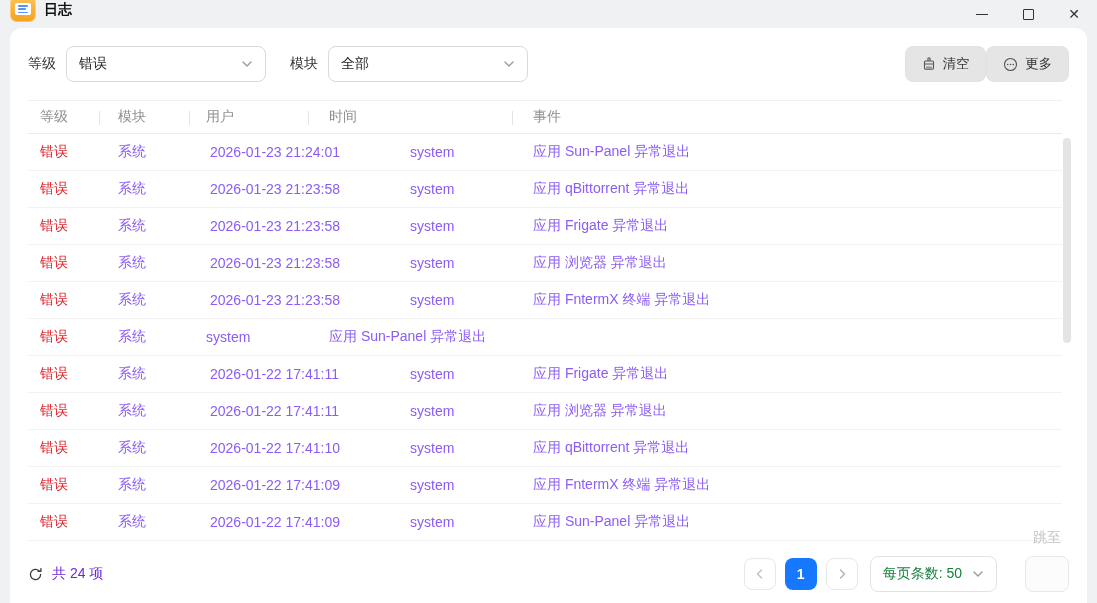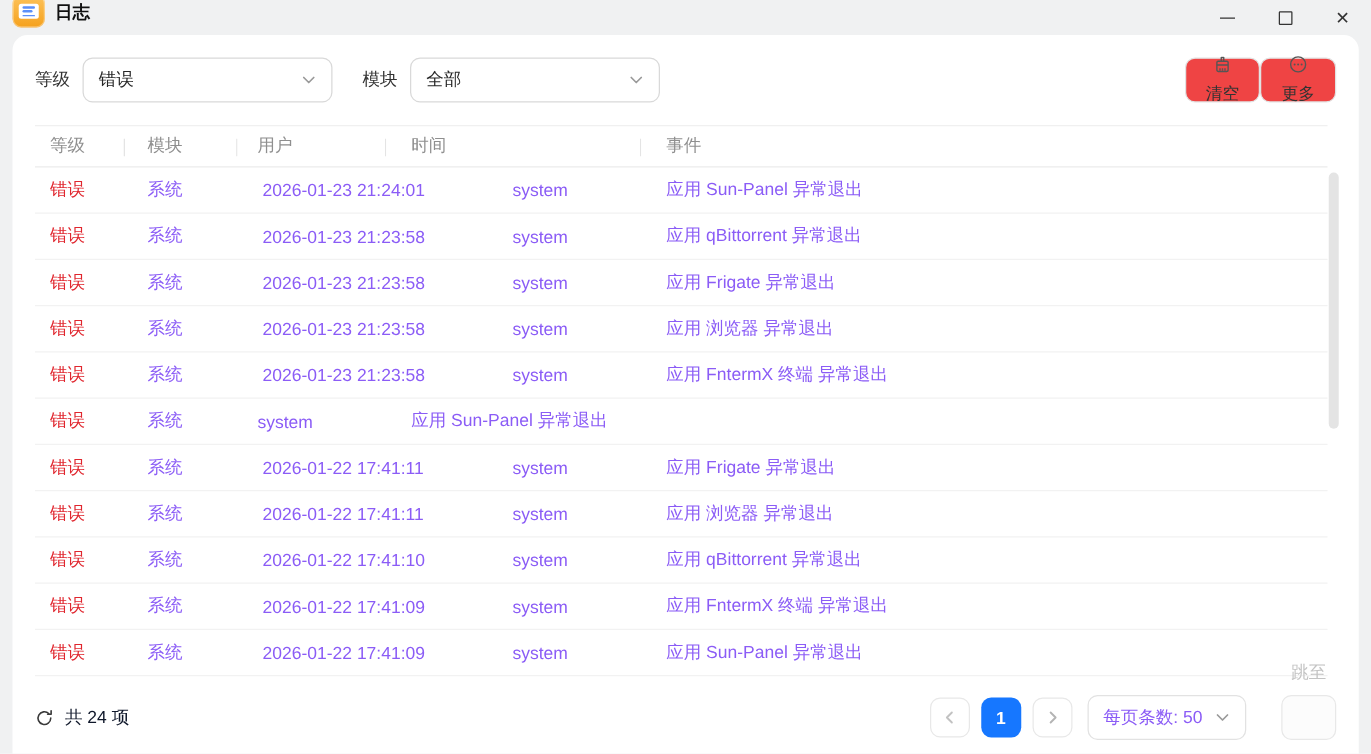--- a/index.html
+++ b/index.html
@@ -30,22 +30,22 @@
   .card { position:absolute; left:10px; right:10px; top:28px; bottom:0;
     background:#fff; border-radius:12px 12px 0 0;padding-left:48px; }
 
   
   .filterbar { position:absolute; top:18px; left:18px; right:18px; height:36px; display:flex; align-items:center; }
   .f-label { color:#333; margin-right:10px; white-space:nowrap; }
   .select { width:200px; height:36px; border:1px solid #d9d9d9; border-radius:8px; background:#fff;
     display:flex; align-items:center; justify-content:space-between; padding:0 12px; cursor:pointer; }
   .select .val { color:#262626; }
   .gap24 { width:24px; }
-  .btn { height:36px; border:1px solid #e2e2e2; border-radius:8px; background:#ef4444; display:flex;
-    align-items:center; justify-content:center; gap:7px; padding:0 16px; color:#333; cursor:pointer;flex-direction:column; }
+  .btn { height:36px; border:1px solid #e2e2e2; border-radius:8px; background:#e5e5e5; display:flex;
+    align-items:center; justify-content:center; gap:7px; padding:0 16px; color:#333; cursor:pointer; }
   .btn + .btn { margin-left:0;text-align:center; }
   .push { margin-left:auto; }
   .icon { display:inline-flex; align-items:center; justify-content:center; }
 
   
   .table { position:absolute; left:18px; right:25px; top:72px; }
   .thead { display:flex; height:34px; align-items:center; color:#8f8f8f;
     border-top:1px solid #f0f0f0; border-bottom:1px solid #ebebeb; }
   .th,.td { flex:none; display:flex; align-items:center; height:100%; overflow:hidden; white-space:nowrap; }
   .c-level { width:72px; padding-left:12px; }
@@ -57,30 +57,30 @@
   .th:not(:last-child)::after { content:""; position:absolute; right:0; top:10px; width:1px; height:14px; background:#e4e4e4; }
   .tr { display:flex; height:37px; border-bottom:1px solid #f2f2f2; }
   .td.c-level { color:var(--error,#e0262e); }
   .td { color:#8b5cf6; }
 
   
   .scroll-thumb { position:absolute; right:16px; top:110px; width:8px; height:205px; background:#e4e4e4; border-radius:4px; }
 
   
   .footer { position:absolute; left:18px; right:18px; bottom:0; height:58px; display:flex; align-items:center; }
-  .total { display:flex; align-items:center; gap:9px; color:#0f172a; }
+  .total { display:flex; align-items:center; gap:9px; color:#6d28d9; }
   .pager { margin-left:auto; display:flex; align-items:center; }
   .pg-btn { width:32px; height:32px; border:1px solid #e8e8e8; border-radius:8px; background:#fff;
     display:flex; align-items:center; justify-content:center; cursor:pointer; }
   .pg-btn + .pg-btn, .pg-page { margin-left:9px; }
   .pg-page { width:32px; height:32px; border-radius:8px; background:var(--accent,#1677ff); color:#fff;
     display:flex; align-items:center; justify-content:center; font-weight:bold; margin-left:9px; cursor:pointer; }
   .pg-next { margin-left:9px; }
   .pagesize { margin-left:12px; height:36px; border:1px solid #e2e2e2; border-radius:8px; background:#fff;
-    display:flex; align-items:center; gap:10px; padding:0 12px; color:#8b5cf6; cursor:pointer; }
+    display:flex; align-items:center; gap:10px; padding:0 12px; color:#15803d; cursor:pointer; }
   .jump { margin-left:28px; display:flex; align-items:center; gap:9px; color:#c3c3c3;flex-direction:column; }
   .jump input { width:44px; height:36px; border:1px solid #e8e8e8; border-radius:8px; background:#fcfcfc; outline:none; padding:0 8px; }
 </style>
 </head>
 <body>
 
 <div id="app">
 
   <div class="titlebar">
     <div class="app-icon">

